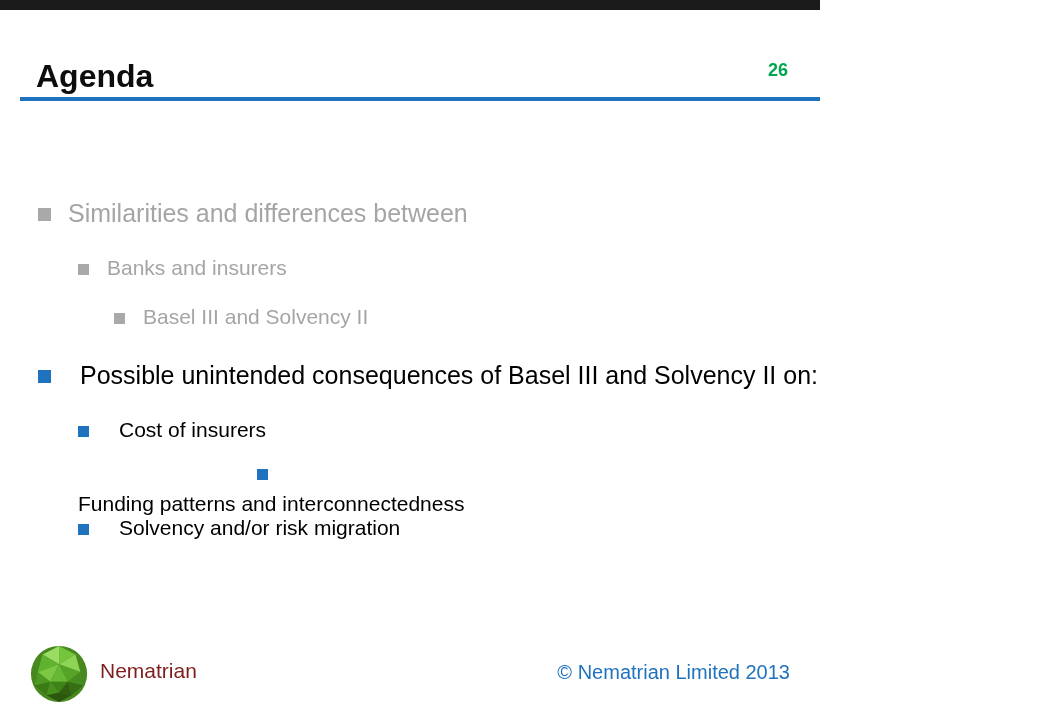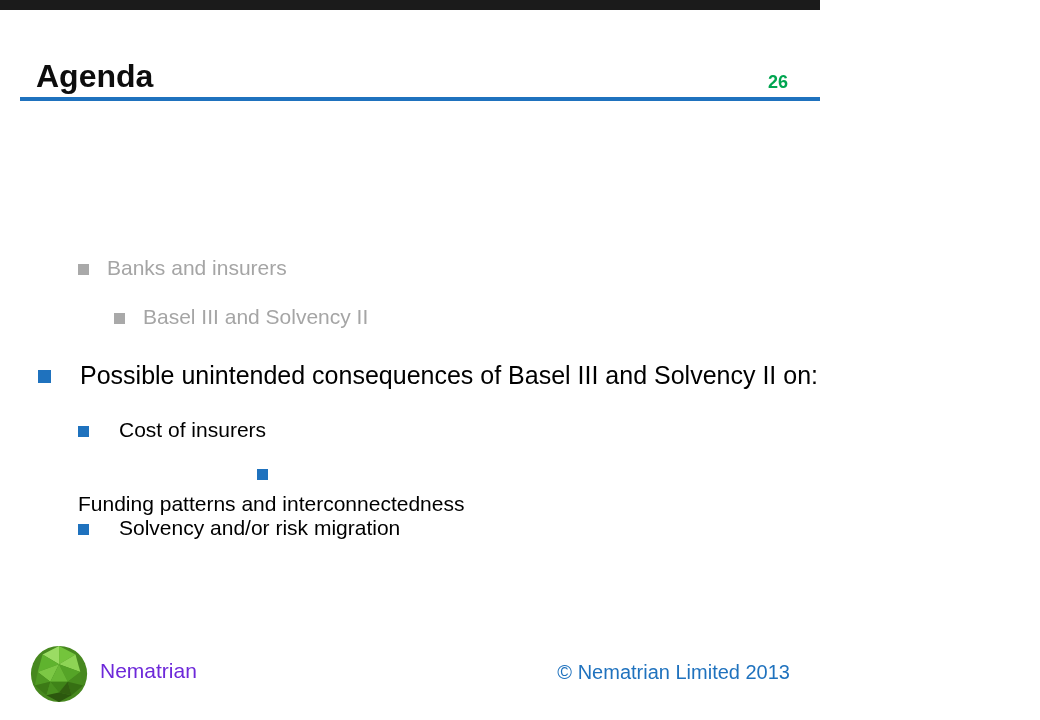--- a/index.html
+++ b/index.html
@@ -21,21 +21,21 @@
     position: absolute;
     left: 36px; top: 58px;
     margin: 0;
     font-size: 32px;
     font-weight: bold;
     color: #0d0d0d;
     letter-spacing: 0px;
   }
   .page-num {
     position: absolute;
-    top: 72px; right: 32px;
+    top: 60px; right: 32px;
     font-size: 18px;
     font-weight: bold;
     color: #00A550;
     margin-left: 12px;
   }
   .title-rule {
     position: absolute;
     left: 20px; top: 97px;
     width: 1001px; height: 4px;
     background: #1F72BE;
@@ -67,40 +67,44 @@
   .r7 { top: 516px; }
   .logo {
     position: absolute;
     left: 29px; top: 641px;
     width: 62px; height: 64px;
   }
   .brand-name {
     position: absolute;
     left: 100px; top: 659px;
     font-size: 21px;
-    color: #6d28d9;
+    color: #7f1d1d;
   }
   .copyright {
     position: absolute;
     right: 30px; top: 661px;
     font-size: 20px;
     color: #1F72BE;
   }
 </style>
 </head>
 <body>
 
 <div class="slide">
 
   <div class="topbar"></div>
 
   <h1 class="title">Agenda</h1>
   <span class="page-num">26</span>
   <div class="title-rule"></div>
 
+  <div class="row l1 gray r1">
+    <span class="sq"></span>
+    <span>Similarities and differences between</span>
+  </div>
 
   <div class="row l2 gray r2">
     <span class="sq"></span>
     <span>Banks and insurers</span>
   </div>
 
   <div class="row l2 gray r3">
     <span class="sq"></span>
     <span>Basel III and Solvency II</span>
   </div>

